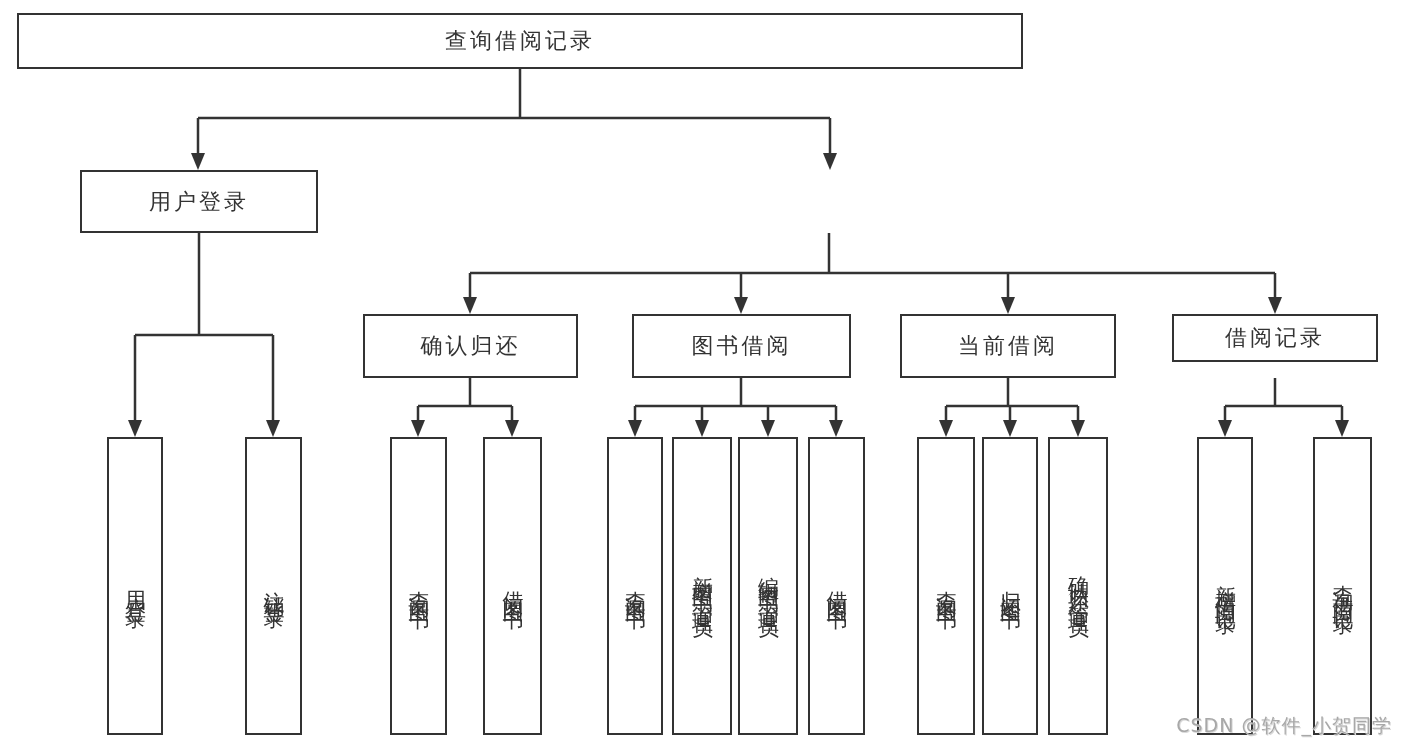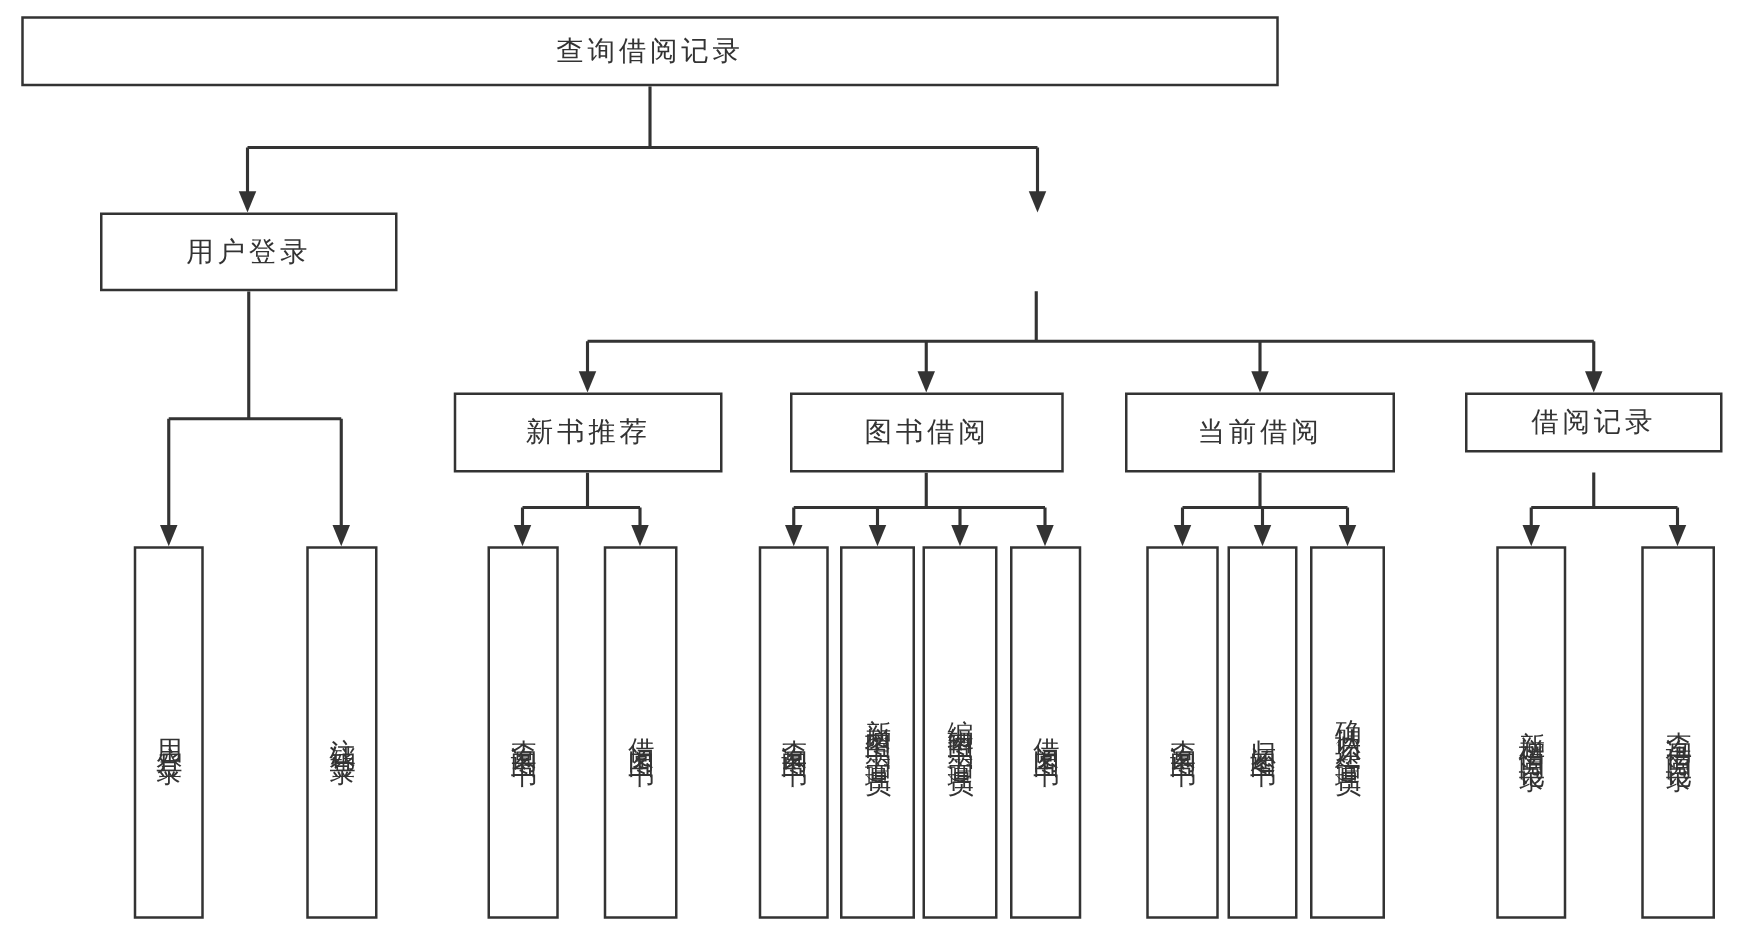--- a/index.html
+++ b/index.html
@@ -98,21 +98,21 @@
 
   <div class="node" style="left:17px;top:13px;width:1006px;height:56px">
     <span class="hlabel">查询借阅记录</span>
   </div>
 
   <div class="node" style="left:80px;top:170px;width:238px;height:63px">
     <span class="hlabel">用户登录</span>
   </div>
 
   <div class="node" style="left:363px;top:314px;width:215px;height:64px">
-    <span class="hlabel">新书推荐</span>
+    <span class="hlabel">确认归还</span>
   </div>
   <div class="node" style="left:632px;top:314px;width:219px;height:64px">
     <span class="hlabel">图书借阅</span>
   </div>
   <div class="node" style="left:900px;top:314px;width:216px;height:64px">
     <span class="hlabel">当前借阅</span>
   </div>
   <div class="node" style="left:1172px;top:314px;width:206px;height:48px">
     <span class="hlabel">借阅记录</span>
   </div>
@@ -154,14 +154,15 @@
     <span class="vtext">确认归还（管理员）</span>
   </div>
 
   <div class="node leaf" style="left:1197px;top:437px;width:56px;height:298px">
     <span class="vtext">新增借阅记录</span>
   </div>
   <div class="node leaf" style="left:1313px;top:437px;width:59px;height:298px">
     <span class="vtext">查询借阅记录</span>
   </div>
 
+  <div class="watermark">CSDN @软件_小贺同学</div>
 
 </div>
 
 </body></html>

